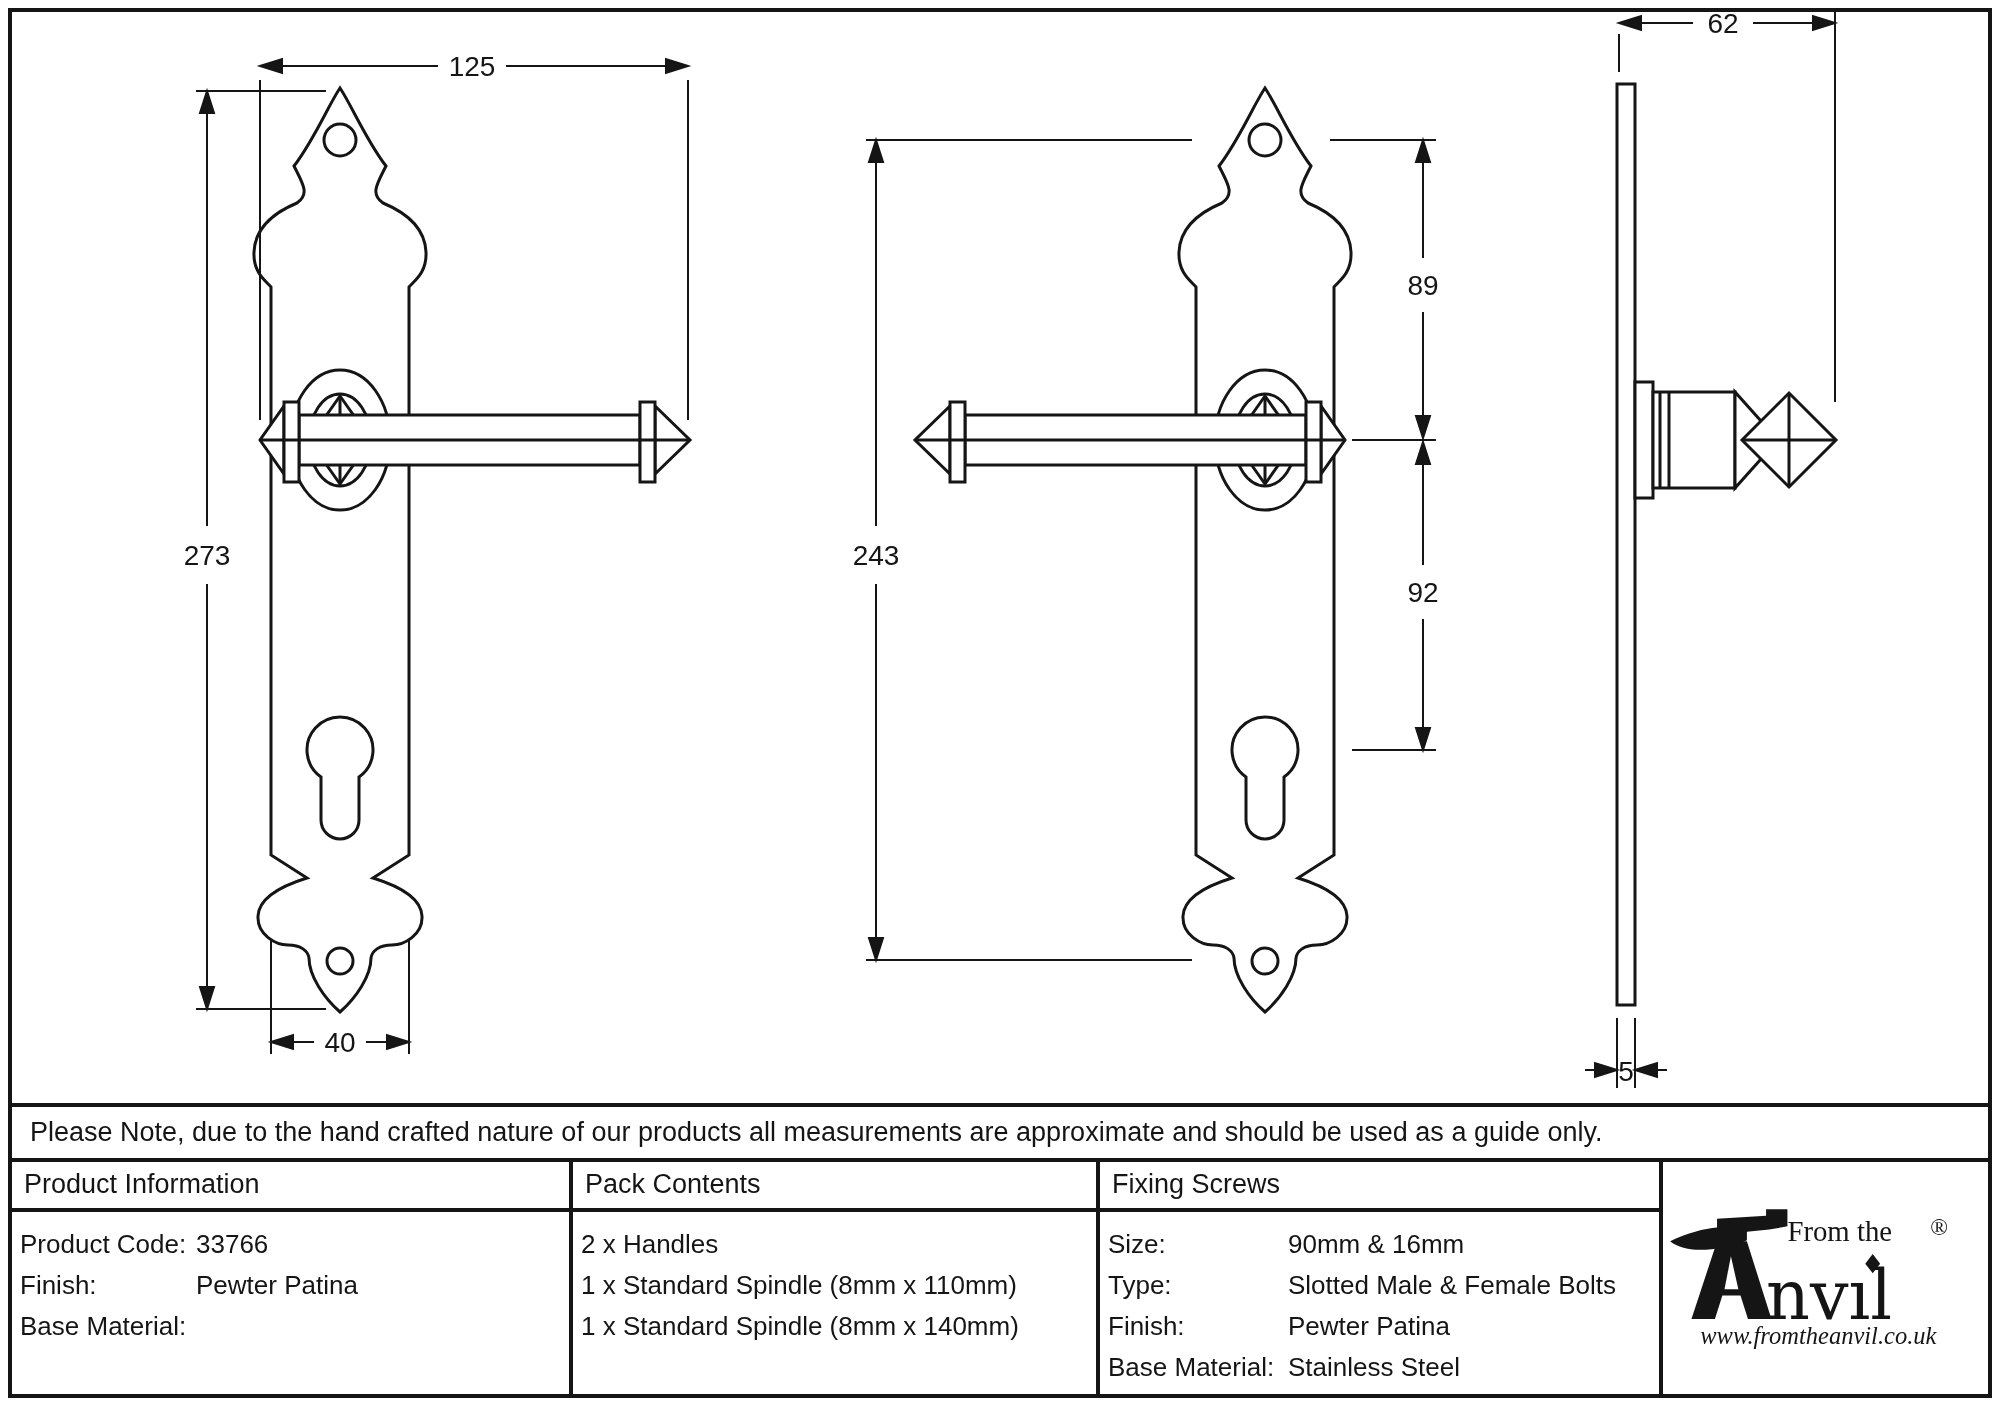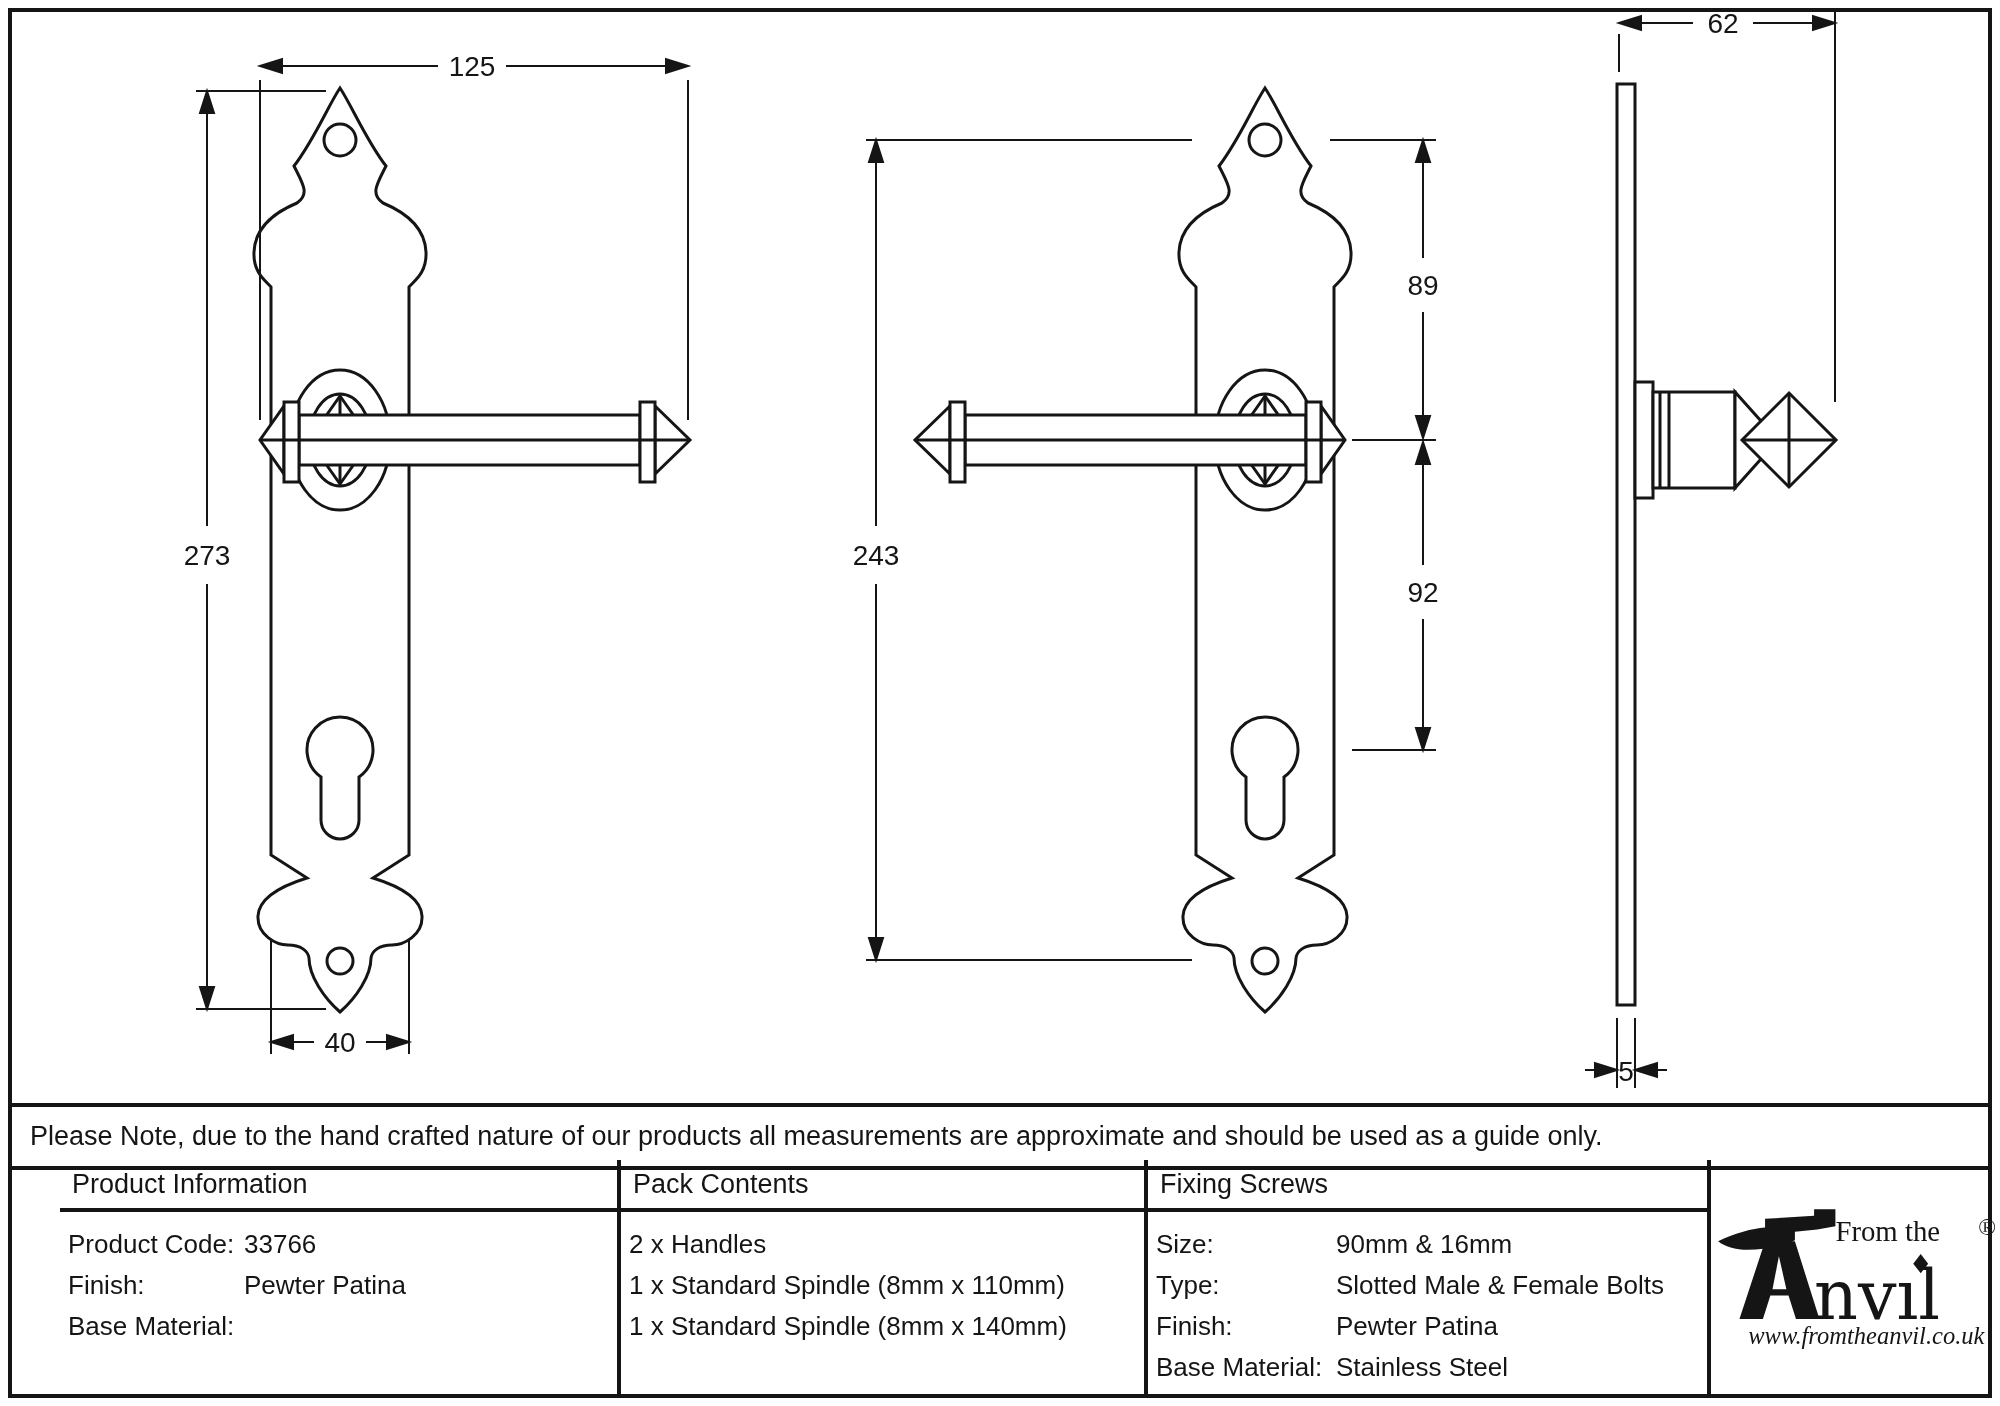--- a/index.html
+++ b/index.html
@@ -3,29 +3,29 @@
 <meta charset="utf-8">
 <style>
   * { box-sizing: border-box; margin: 0; padding: 0; }
   html,body { background:#fff; }
   body { font-family: "Liberation Sans", sans-serif; color:#151515; }
   .page { position:relative; width:2000px; height:1406px; background:#fff; overflow:hidden; }
   .frame { position:absolute; left:8px; top:8px; width:1984px; height:1390px; border:4px solid #151515; }
   .drawing-svg { position:absolute; left:0; top:0; }
 
   .note-row {
-    position:absolute; left:12px; right:12px; top:1103px; height:67px;
+    position:absolute; left:12px; right:12px; top:1103px; height:59px;
     border-top:4px solid #151515; border-bottom:4px solid #151515;
     display:flex; align-items:center; padding-left:18px;
     font-size:27px;
   }
 
   .info-table {
     position:absolute; left:12px; right:12px; top:1160px; bottom:12px;
-    display:grid; grid-template-columns:561px 527px 563px 1fr;margin-left:48px;
+    display:grid; grid-template-columns:561px 527px 563px 1fr;
   }
   .cell { border-right:4px solid #151515; display:flex; flex-direction:column; }
   .cell.last { border-right:none; }
   .cell-header {
     height:52px; border-bottom:4px solid #151515;
     display:flex; align-items:center; padding-left:12px; font-size:27px;
   }
   .cell-body { padding:16px 8px 0 8px; font-size:26px; }
   .kv { display:grid; margin-bottom:8px; line-height:33px; }
   .kv-1 { grid-template-columns:176px auto; }

